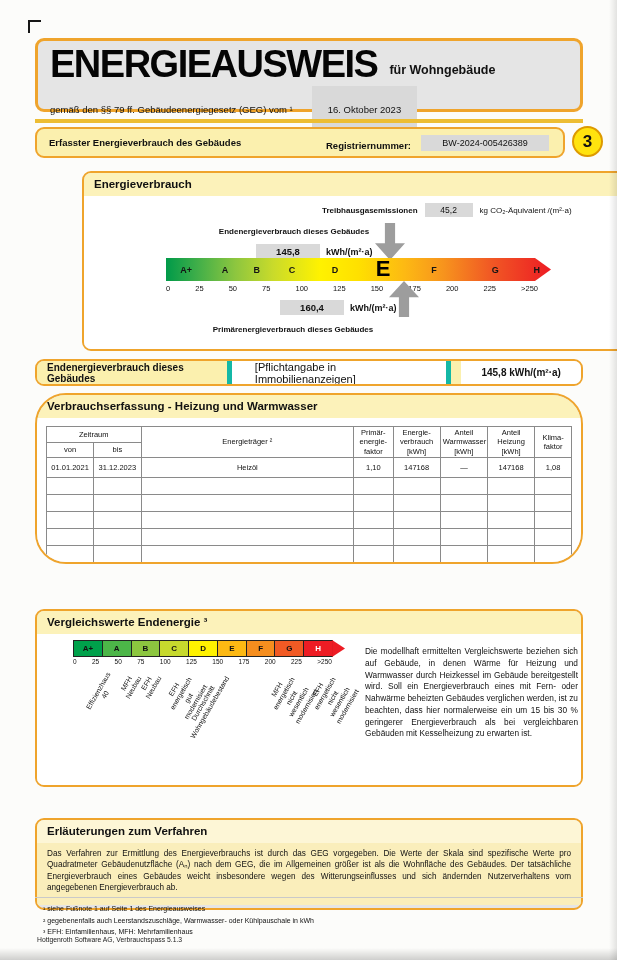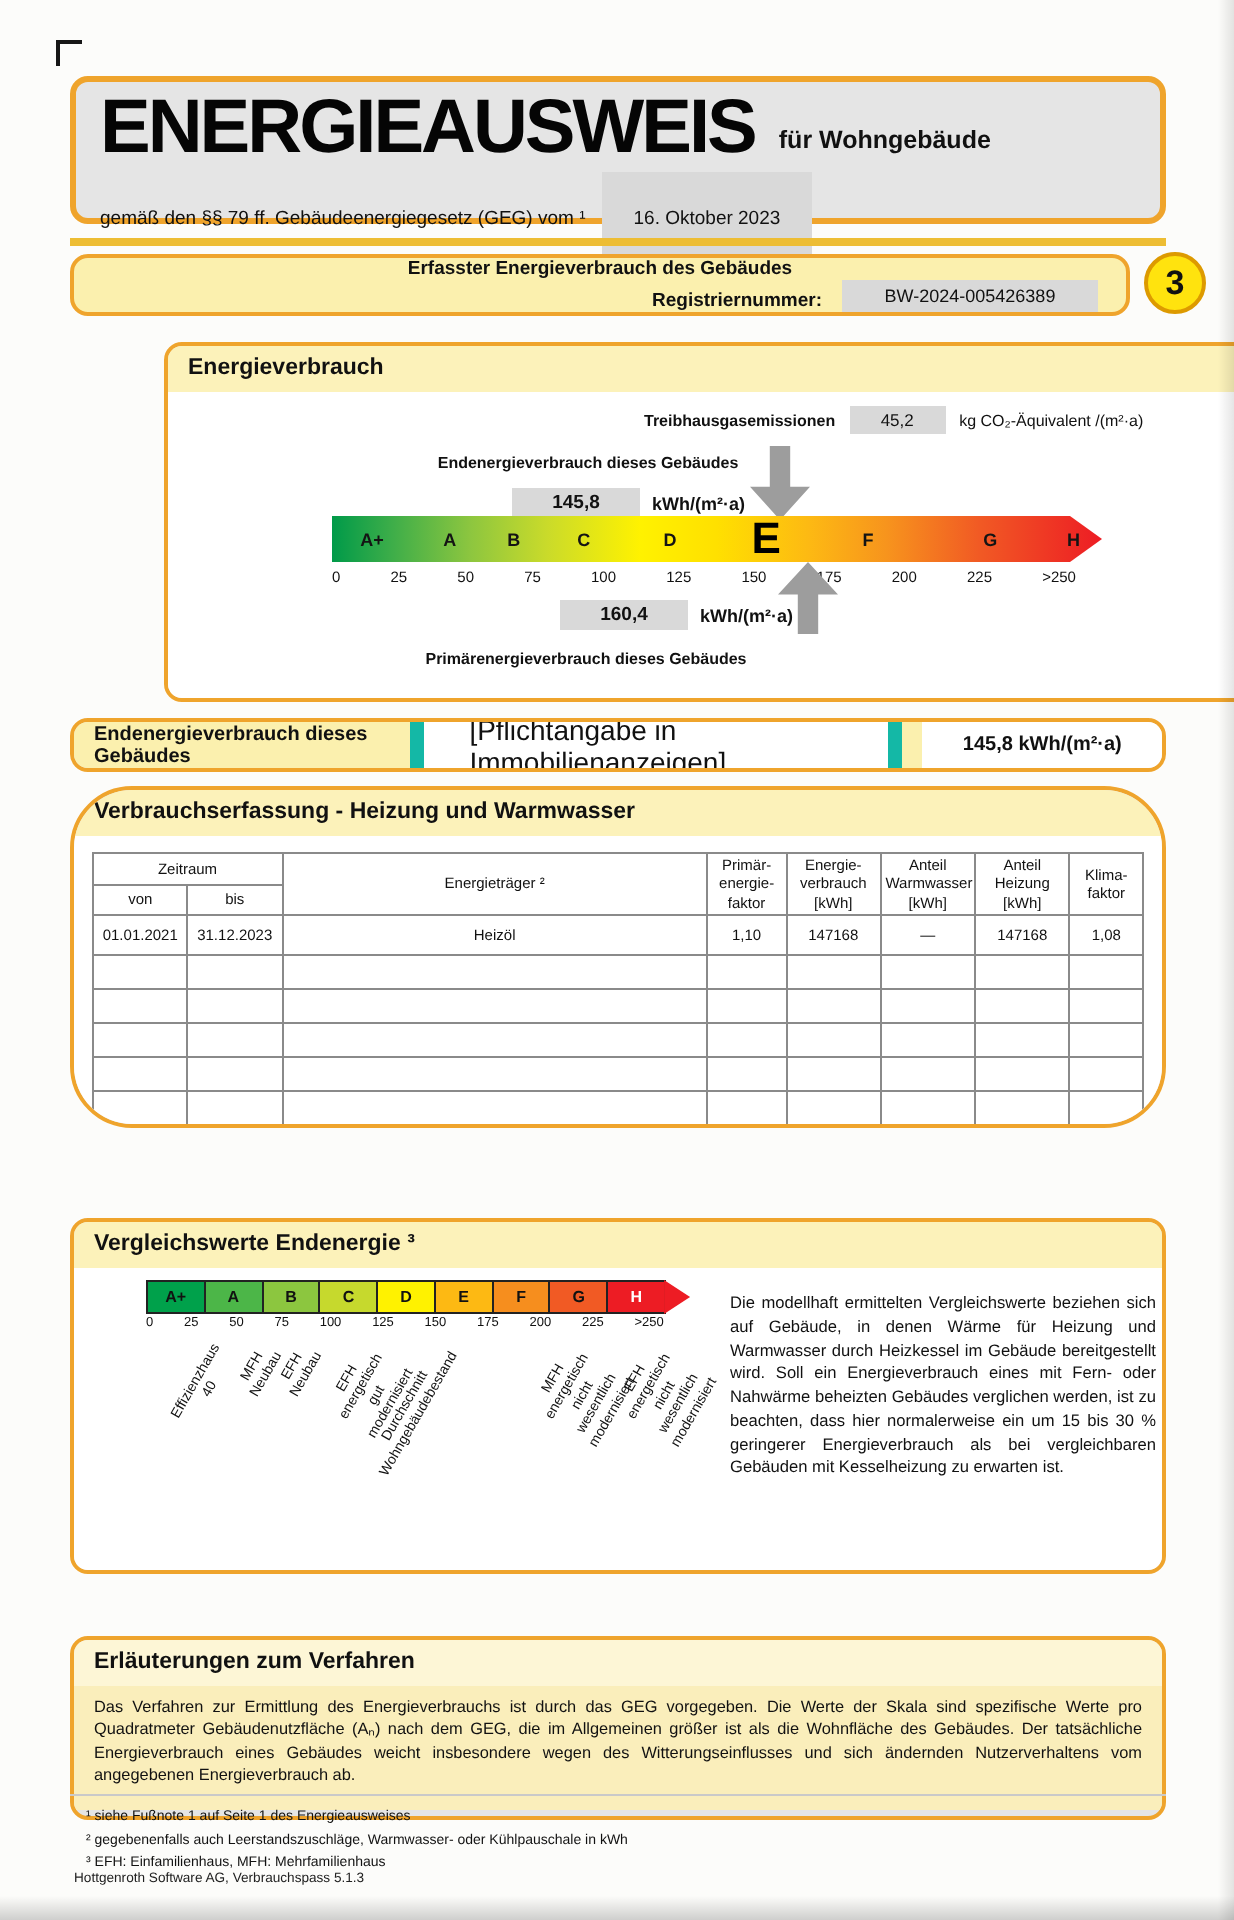--- a/index.html
+++ b/index.html
@@ -16,28 +16,28 @@
   .edge-shadow-right { position:absolute; right:0; top:0; width:8px; height:100%;
     background:linear-gradient(to right, rgba(0,0,0,0), rgba(0,0,0,0.10)); }
 
   .hbox { position:absolute; background:#e5e5e5; border:2.5px solid #efa42c; border-radius:9px; }
 
   
   .header-box { left:35px; top:38px; width:548px; height:74px; border-width:3px; padding:4px 12px 0 12px; }
   .title-row { display:flex; align-items:flex-end; }
   .main-title { font-size:38px; font-weight:bold; letter-spacing:-1.5px; line-height:1.05; color:#050505; }
   .subtitle { font-size:12.5px; font-weight:bold; margin-left:12px; padding-bottom:8px; }
-  .law-row { display:flex; align-items:center; gap:8px; font-size:9.5px; margin-top:1px; }
+  .law-row { display:flex; align-items:center; gap:19px; font-size:9.5px; margin-top:1px; }
   .gray-box { display:inline-block; background:#d9d9d9; text-align:center; }
   .date-box { font-size:9.5px; padding:18px 16px; }
   .gold-rule { position:absolute; left:35px; top:119px; width:548px; height:4px; background:#edbd33; }
 
   
   .registry-bar { left:35px; top:127px; width:530px; height:31px; background:#fbf0ae;
-    display:flex; align-items:center; padding:0 12px;flex-direction:column; }
+    display:flex; align-items:center; padding:0 12px; }
   .reg-label { font-size:9.5px; font-weight:bold; }
   .reg-group { margin-left:auto; display:flex; align-items:flex-end; margin-right:2px; }
   .reg-box { font-size:9px; padding:3px 0; width:128px; margin-left:10px; }
   .page-circle { position:absolute; left:572px; top:126px; width:31px; height:31px; border-radius:50%;
     background:#ffe30e; border:2px solid #dd9a00; display:flex; align-items:center; justify-content:center;
     font-size:17px; font-weight:bold; }
 
   
   .section { left:35px; width:548px; overflow:hidden; }
   .sec-title { background:#fcf2ba; font-weight:bold; font-size:11.5px; padding:5px 10px; height:23px; }
@@ -62,21 +62,21 @@
   .bar-letter { position:absolute; top:50%; transform:translate(-50%,-50%); font-size:9px; font-weight:bold; color:#141414; }
   .bar-rating { position:absolute; top:50%; transform:translate(-50%,-52%); font-size:22px; font-weight:bold; color:#000; }
   .ev-ticks { position:absolute; top:88px; left:82px; width:372px; display:flex; justify-content:space-between; font-size:7.5px; }
   .ev-primval { position:absolute; top:104px; left:196px; display:flex; align-items:center; gap:6px; }
   .ev-primlabel { position:absolute; top:129px; left:94px; width:230px; text-align:center; }
 
   
   .pflicht-bar { left:35px; top:359px; width:548px; height:27px; display:flex; overflow:hidden; padding:0; }
   .pflicht-left { width:78%; background:#fbf0ae; display:flex; align-items:center; gap:9px; padding:0 10px; }
   .pflicht-label { font-size:10px; font-weight:bold; }
-  .pflicht-note { background:#fff; border:7px solid #14b8a6; font-size:14px; padding:1px 23px; }
+  .pflicht-note { background:#fff; border:5px solid #14b8a6; font-size:11px; padding:1px 23px; }
   .pflicht-right { flex:1; background:#fff; display:flex; align-items:center; justify-content:center;
     font-size:10px; font-weight:bold; }
 
   
   .sec-vt { top:393px; height:171px;border-radius:31px; }
   .vt-content { padding:8px 9px 0 9px; background:#fff; }
   table.vt { width:100%; border-collapse:collapse; table-layout:fixed; }
   .vt th, .vt td { border:1px solid #8a8a8a; font-size:7.5px; font-weight:normal;
     text-align:center; vertical-align:middle; padding:1px 2px; }
   .vt th { white-space:pre-line; line-height:1.25; }

